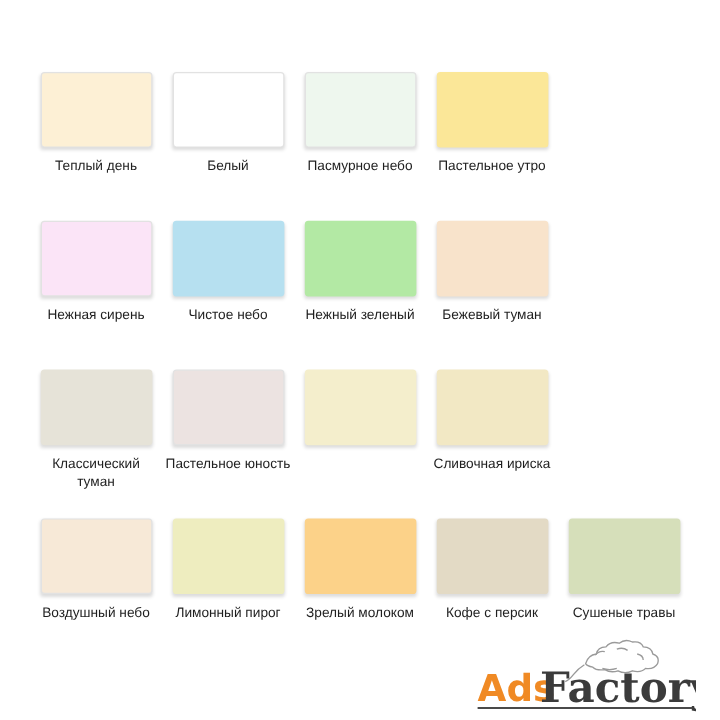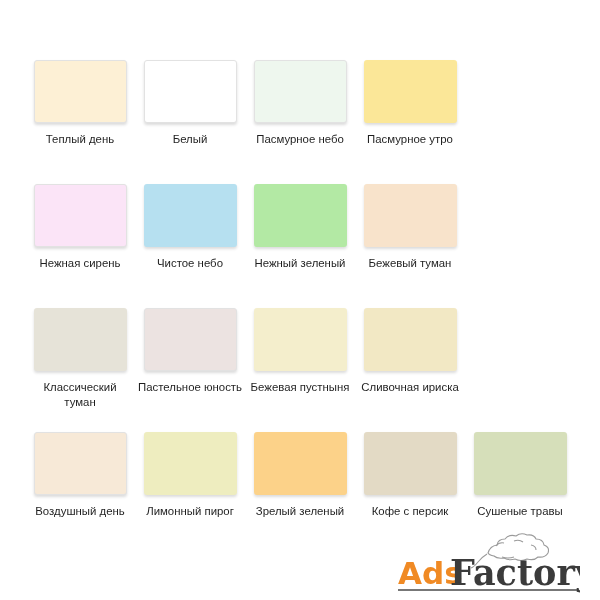--- a/index.html
+++ b/index.html
@@ -112,21 +112,21 @@
       <div class="swatch-cell">
         <div class="swatch-chip has-border" style="background-color: rgb(255, 255, 255);"></div>
         <div class="swatch-label">Белый</div>
       </div>
       <div class="swatch-cell">
         <div class="swatch-chip has-border" style="background-color: rgb(238, 247, 238);"></div>
         <div class="swatch-label">Пасмурное небо</div>
       </div>
       <div class="swatch-cell">
         <div class="swatch-chip" style="background-color: rgb(251, 231, 152);"></div>
-        <div class="swatch-label">Пасмурное утро</div>
+        <div class="swatch-label">Пастельное утро</div>
       </div>
     </div>
 
     <div class="swatch-row">
       <div class="swatch-cell">
         <div class="swatch-chip has-border" style="background-color: rgb(251, 228, 247);"></div>
         <div class="swatch-label">Нежная сирень</div>
       </div>
       <div class="swatch-cell">
         <div class="swatch-chip" style="background-color: rgb(182, 224, 240);"></div>
@@ -146,40 +146,39 @@
       <div class="swatch-cell">
         <div class="swatch-chip" style="background-color: rgb(230, 227, 216);"></div>
         <div class="swatch-label">Классический туман</div>
       </div>
       <div class="swatch-cell">
         <div class="swatch-chip has-border" style="background-color: rgb(236, 227, 225);"></div>
         <div class="swatch-label">Пастельное юность</div>
       </div>
       <div class="swatch-cell">
         <div class="swatch-chip" style="background-color: rgb(244, 238, 204);"></div>
-        <div class="swatch-label">Бежевая пустныня</div>
       </div>
       <div class="swatch-cell">
         <div class="swatch-chip" style="background-color: rgb(242, 232, 196);"></div>
         <div class="swatch-label">Сливочная ириска</div>
       </div>
     </div>
 
     <div class="swatch-row">
       <div class="swatch-cell">
         <div class="swatch-chip has-border" style="background-color: rgb(247, 233, 215);"></div>
-        <div class="swatch-label">Воздушный день</div>
+        <div class="swatch-label">Воздушный небо</div>
       </div>
       <div class="swatch-cell">
         <div class="swatch-chip" style="background-color: rgb(238, 237, 191);"></div>
         <div class="swatch-label">Лимонный пирог</div>
       </div>
       <div class="swatch-cell">
         <div class="swatch-chip" style="background-color: rgb(252, 210, 137);"></div>
-        <div class="swatch-label">Зрелый зеленый</div>
+        <div class="swatch-label">Зрелый молоком</div>
       </div>
       <div class="swatch-cell">
         <div class="swatch-chip" style="background-color: rgb(227, 218, 197);"></div>
         <div class="swatch-label">Кофе с персик</div>
       </div>
       <div class="swatch-cell">
         <div class="swatch-chip" style="background-color: rgb(214, 223, 186);"></div>
         <div class="swatch-label">Сушеные травы</div>
       </div>
     </div>

